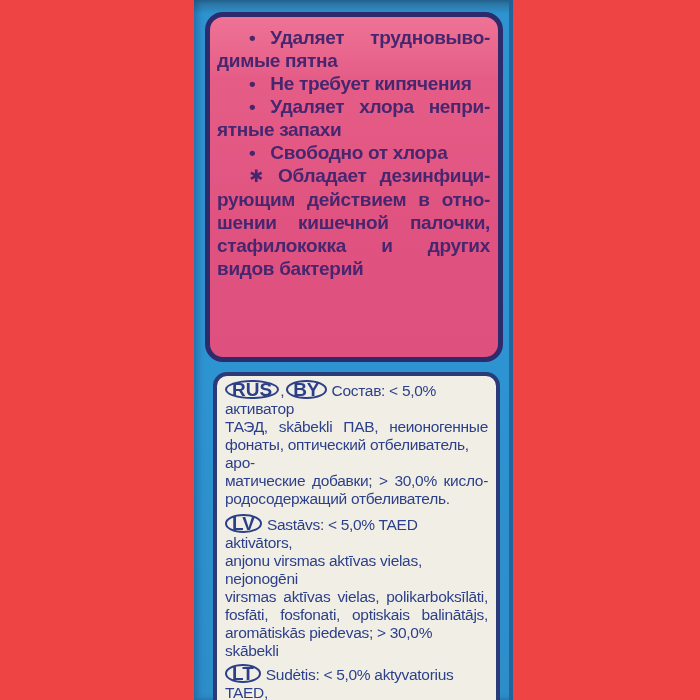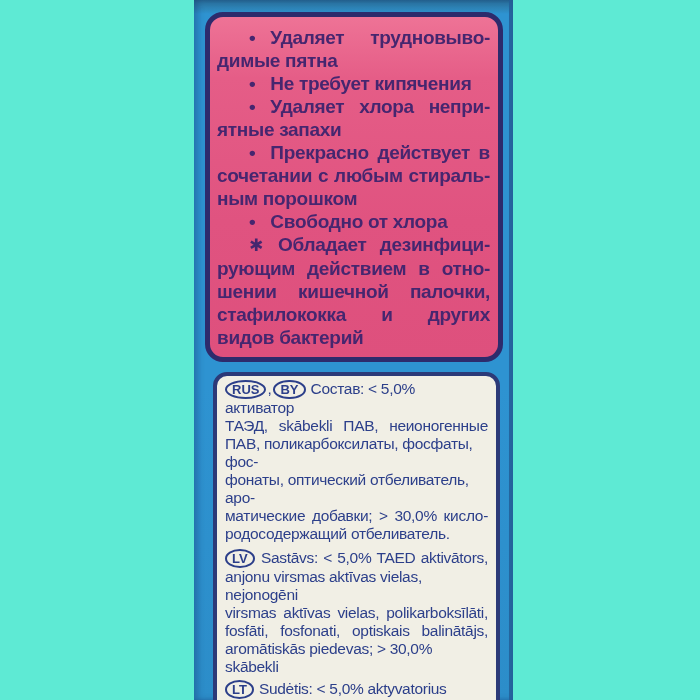--- a/index.html
+++ b/index.html
@@ -1,17 +1,17 @@
 <!DOCTYPE html>
 <html><head>
 <meta charset="utf-8">
 <style>
   html,body{margin:0;padding:0;background:#ffffff;}
   .canvas{
-    position:relative;width:700px;height:700px;background:#5eead4;
+    position:relative;width:700px;height:700px;background:#ef4444;
     overflow:hidden;
     font-family:"Liberation Sans","DejaVu Sans",sans-serif;
   }
   
   .package{
     position:absolute;left:194px;top:0;width:319px;height:700px;
     background:linear-gradient(180deg,#2a6f9b 0px,#2d85b9 9px,#2e93d1 14px,#2e93d1 55%,#2c8dc9 100%);
     box-shadow:inset 4px 0 6px rgba(10,30,80,.28), inset -2px 0 3px rgba(10,30,80,.15);
   }
   .package-right-edge{
@@ -44,21 +44,21 @@
     font-size:15.5px;line-height:18px;letter-spacing:-0.3px;
   }
   .i-section-0{margin-bottom:6px;}
   .i-section-1{margin-bottom:4px;}
   .i-section-2{margin-bottom:0;}
   .i-line{text-align:left;}
   .badge{
     display:inline-block;box-sizing:border-box;
     border:2px solid #2c3f8a;border-radius:50%;
     padding:0 5px;margin-right:1px;
-    font-size:13px;line-height:15px;font-weight:700;letter-spacing:0;
+    font-size:19px;line-height:15px;font-weight:700;letter-spacing:0;
     vertical-align:0px;color:#2c3f8a;
   }
   .badge-sep{margin-right:2px;}
   .i-text{}
 </style>
 </head>
 <body>
 
 <div class="canvas">
 
@@ -75,46 +75,40 @@
 
     <div>
       <div class="b-line b-first"><span class="marker">•</span><span>Не требует кипячения</span></div>
     </div>
 
     <div>
       <div class="b-line b-first just"><span class="marker">•</span><span>Удаляет хлора непри-</span></div>
       <div class="b-line">ятные запахи</div>
     </div>
 
-    <div>
-      <div class="b-line b-first just"><span class="marker">•</span><span>Прекрасно действует в</span></div>
-      <div class="b-line just">сочетании с любым стираль-</div>
-      <div class="b-line">ным порошком</div>
-    </div>
 
     <div>
       <div class="b-line b-first"><span class="marker">•</span><span>Свободно от хлора</span></div>
     </div>
 
     <div>
       <div class="b-line b-first just"><span class="marker marker-star">✱</span><span>Обладает дезинфици-</span></div>
       <div class="b-line just">рующим действием в отно-</div>
       <div class="b-line just">шении кишечной палочки,</div>
       <div class="b-line just">стафилококка и других</div>
       <div class="b-line">видов бактерий</div>
     </div>
 
   </div>
 
   <div class="ingredients-panel">
 
     <div class="i-section-0">
       <div class="i-line just"><span class="badge">RUS</span><span class="badge-sep">,</span><span class="badge">BY</span> <span class="i-text">Состав: &lt; 5,0% активатор</span></div>
       <div class="i-line just">ТАЭД, skābekli ПАВ, неионогенные</div>
-      <div class="i-line just">ПАВ, поликарбоксилаты, фосфаты, фос-</div>
       <div class="i-line just">фонаты, оптический отбеливатель, аро-</div>
       <div class="i-line just">матические добавки; &gt; 30,0% кисло-</div>
       <div class="i-line">родосодержащий отбеливатель.</div>
     </div>
 
     <div class="i-section-1">
       <div class="i-line just"><span class="badge">LV</span> <span class="i-text">Sastāvs: &lt; 5,0% TAED aktivātors,</span></div>
       <div class="i-line just">anjonu virsmas aktīvas vielas, nejonogēni</div>
       <div class="i-line just">virsmas aktīvas vielas, polikarboksīlāti,</div>
       <div class="i-line just">fosfāti, fosfonati, optiskais balinātājs,</div>

